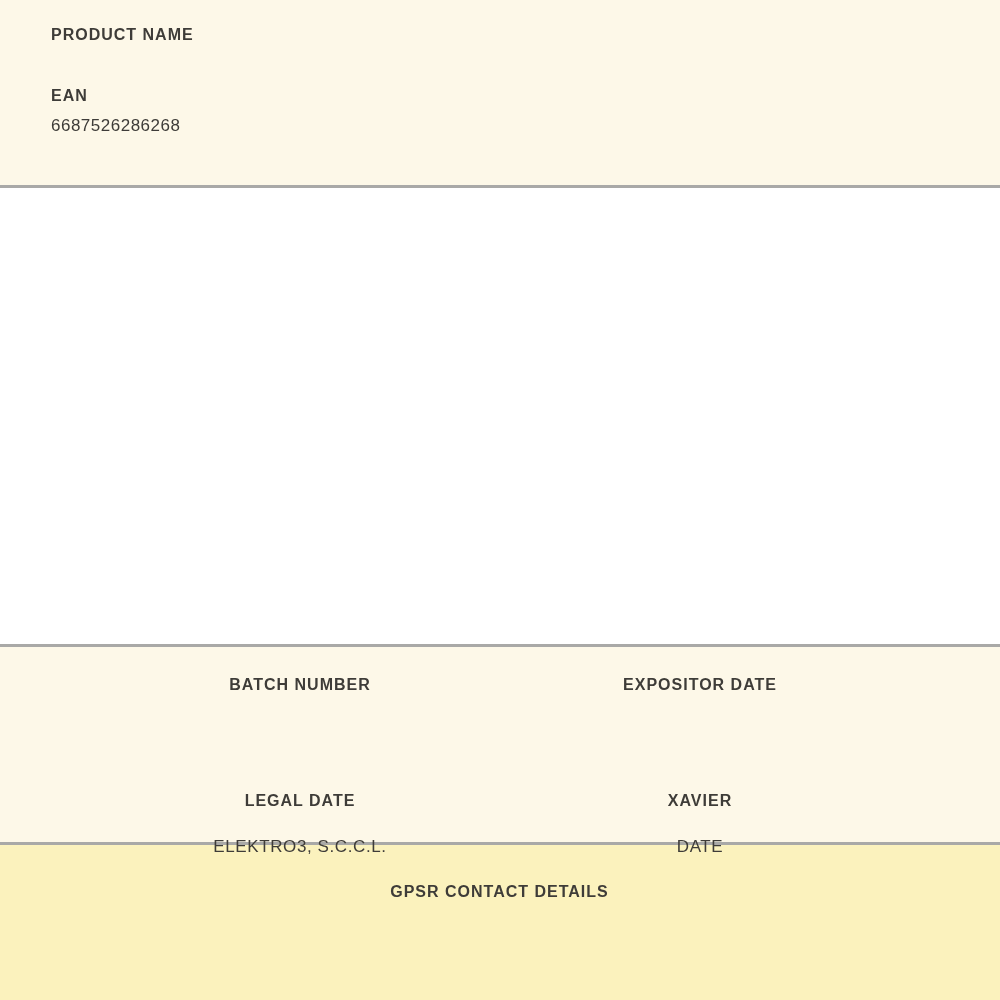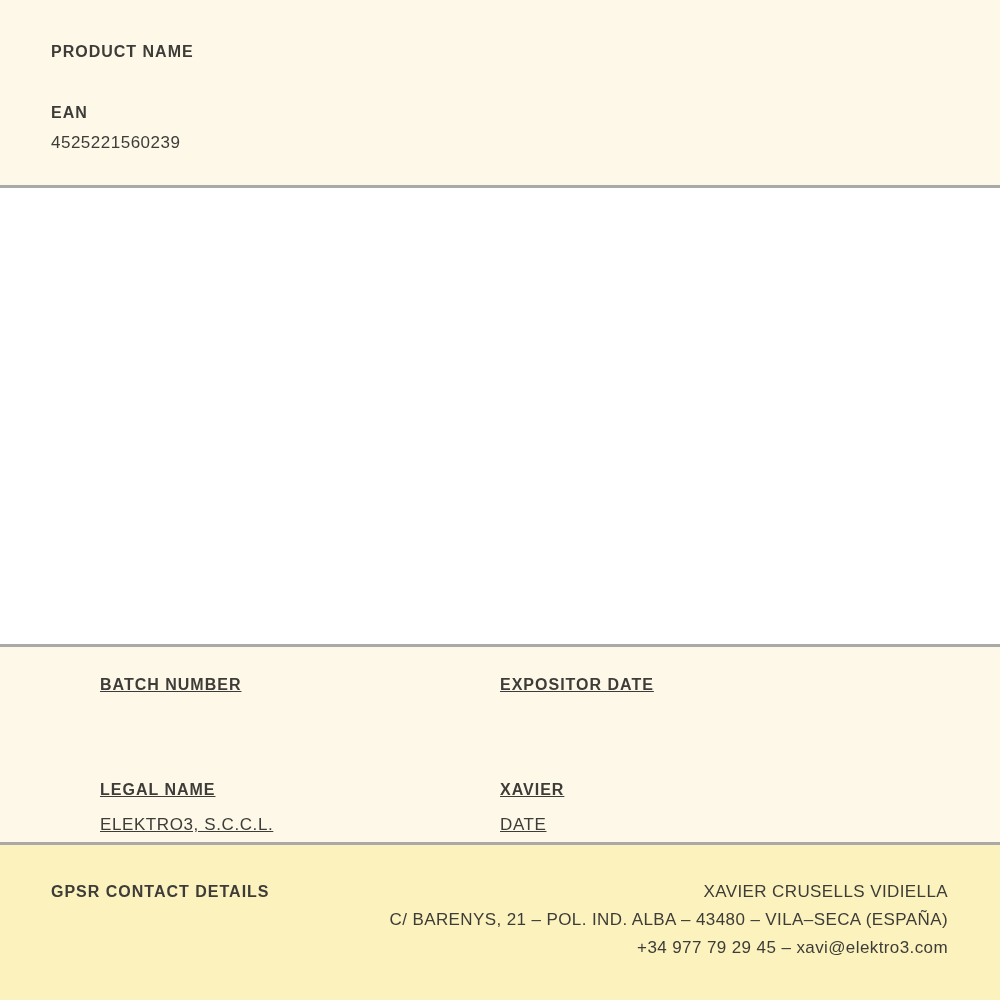--- a/index.html
+++ b/index.html
@@ -20,21 +20,21 @@
     width: 1000px;
     height: 1000px;
     background: var(--white);
     overflow: hidden;
   }
   
   .sec-top {
     height: 188px;
     background: var(--cream);
     border-bottom: 3px solid var(--divider);
-    padding: 42px 51px 0 51px;
+    padding: 25px 51px 0 51px;
   }
   .field-label {
     font-size: 16px;
     font-weight: bold;
     letter-spacing: 1px;
     line-height: 19px;
     color: var(--text);
   }
   .field-value {
     font-size: 17px;
@@ -56,25 +56,24 @@
   
   .sec-details {
     height: 198px;
     background: var(--cream);
     border-bottom: 3px solid var(--divider);
     padding: 28px 100px 0 100px;
   }
   .detail-row {
     display: grid;
     grid-template-columns: 1fr 1fr;
-    text-align: left;
-    text-decoration: underline;
+    text-align: center;
   }
   .detail-row.second { margin-top: 71px; }
-  .detail-cell .field-value { margin-top: 15px; letter-spacing: 0.6px; }
+  .detail-cell .field-value { margin-top: 26px; letter-spacing: 0.6px; }
 
   
   .sec-footer {
     height: 155px;
     background: var(--yellow);
     padding: 33px 52px 0 51px;
     display: flex;
     align-items: flex-start;
     justify-content: center;
   }
@@ -100,51 +99,46 @@
 <body>
 
 <div class="page">
 
   <div class="sec-top">
     <div class="group">
       <div class="field-label">PRODUCT NAME</div>
     </div>
     <div class="group">
       <div class="field-label">EAN</div>
-      <div class="field-value">4525221560239</div>
+      <div class="field-value">6687526286268</div>
     </div>
   </div>
 
   <div class="sec-middle"></div>
 
   <div class="sec-details">
     <div class="detail-row">
       <div class="detail-cell">
         <div class="field-label">BATCH NUMBER</div>
         <div class="field-value"></div>
       </div>
       <div class="detail-cell">
         <div class="field-label">EXPOSITOR DATE</div>
         <div class="field-value"></div>
       </div>
     </div>
     <div class="detail-row second">
       <div class="detail-cell">
-        <div class="field-label">LEGAL NAME</div>
+        <div class="field-label">LEGAL DATE</div>
         <div class="field-value">ELEKTRO3, S.C.C.L.</div>
       </div>
       <div class="detail-cell">
         <div class="field-label">XAVIER</div>
         <div class="field-value">DATE</div>
       </div>
     </div>
   </div>
 
   <div class="sec-footer">
     <div class="gpsr-label">GPSR CONTACT DETAILS</div>
-    <div class="contact-block">
-      <div class="contact-line">XAVIER CRUSELLS VIDIELLA</div>
-      <div class="contact-line">C/ BARENYS, 21 – POL. IND. ALBA – 43480 – VILA–SECA (ESPAÑA)</div>
-      <div class="contact-line">+34 977 79 29 45 – xavi@elektro3.com</div>
-    </div>
   </div>
 
 </div>
 
 </body></html>

